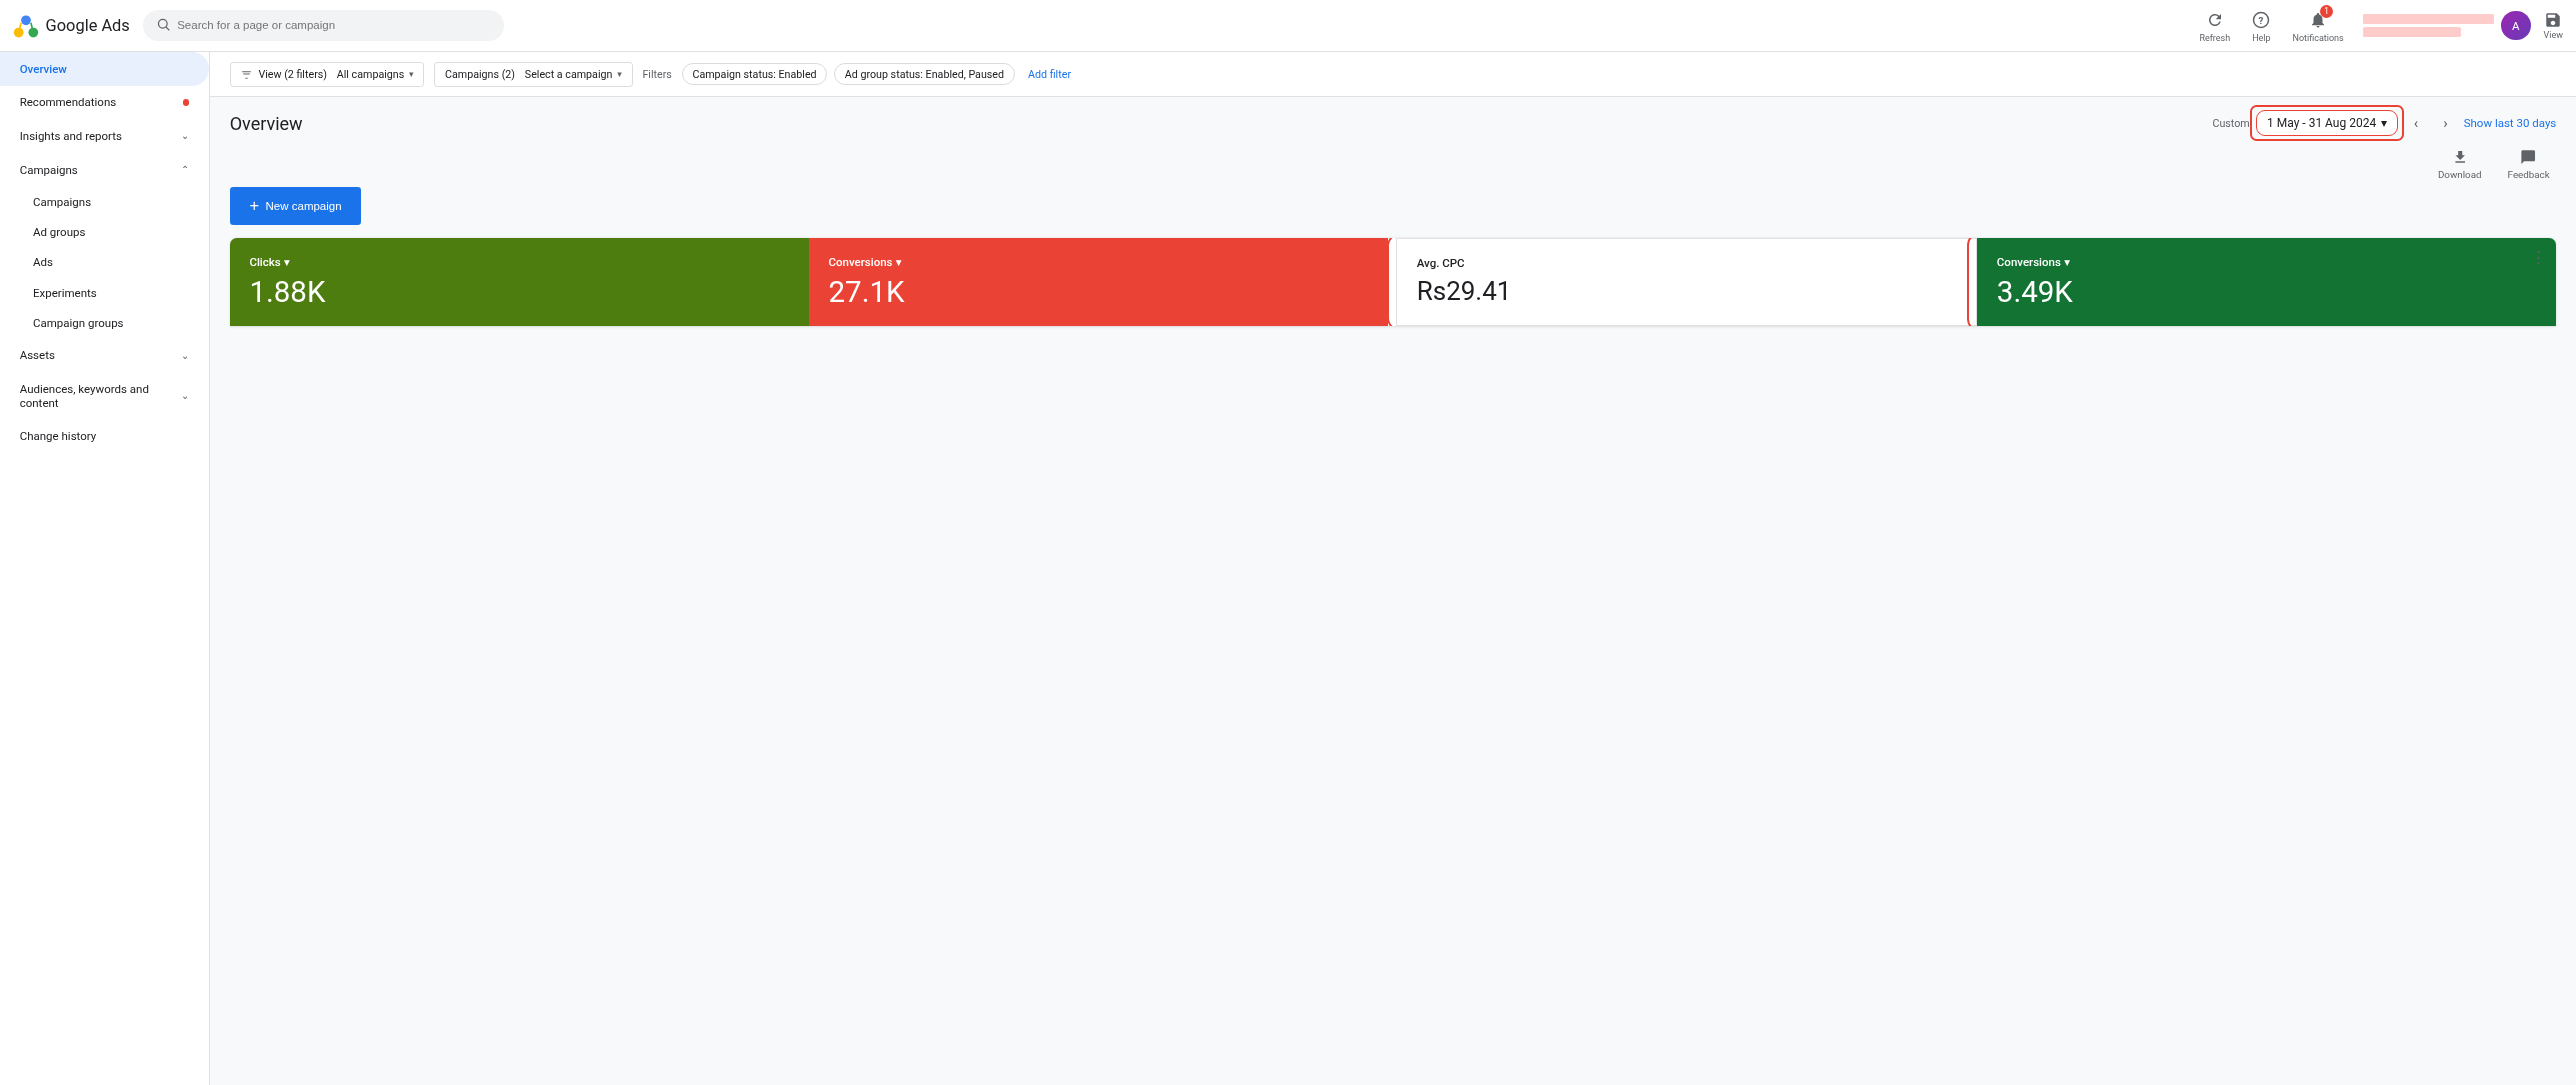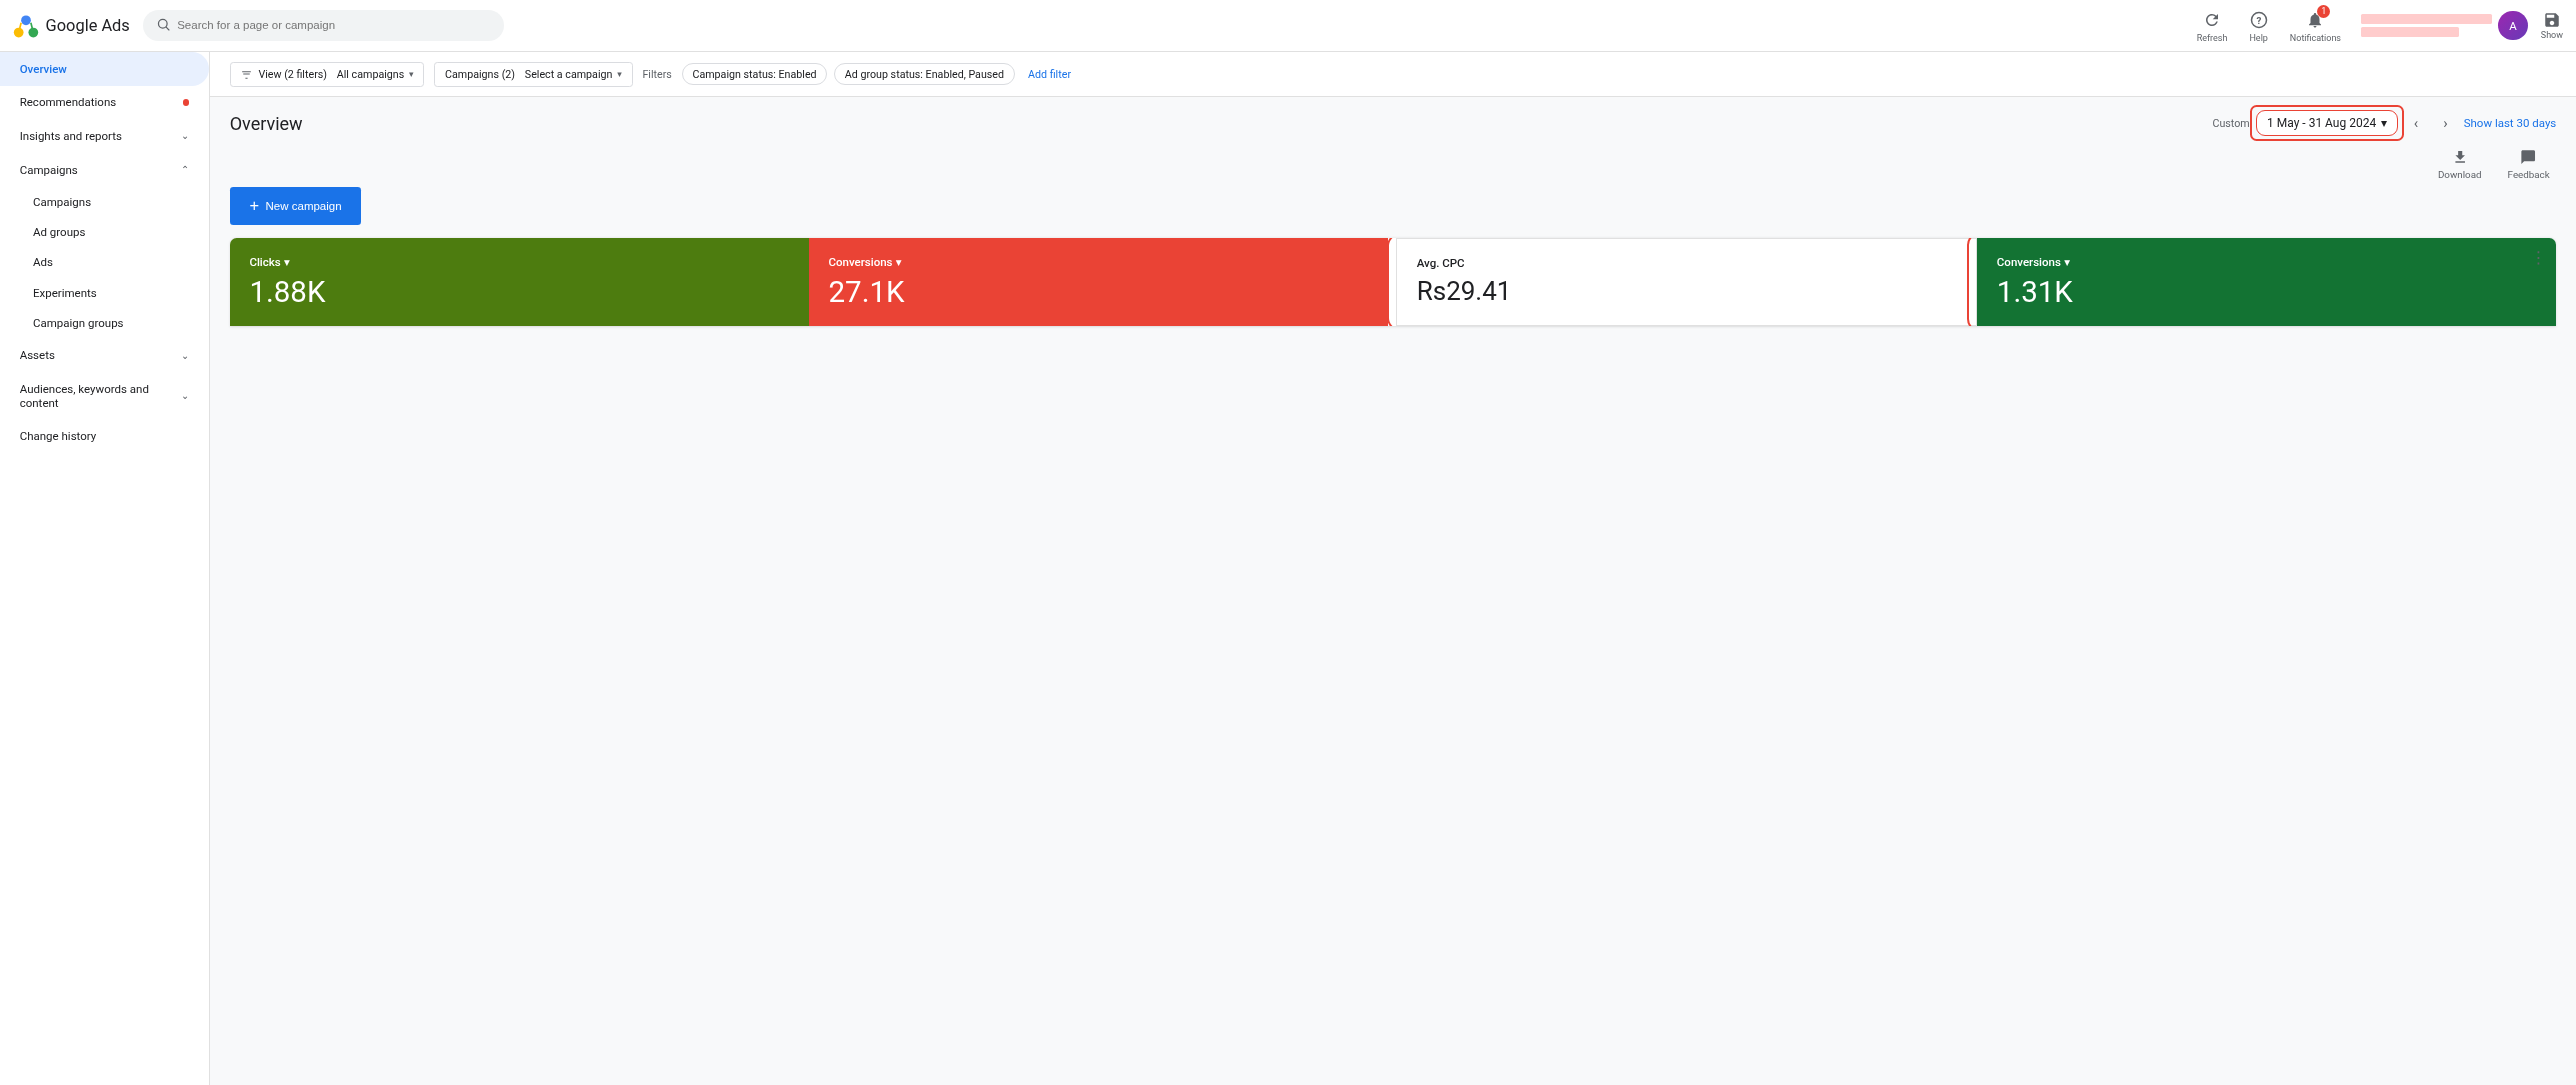--- a/index.html
+++ b/index.html
@@ -457,21 +457,21 @@
         <div class="redacted-bar" style="width:98px;margin-top:2.5px;"></div>
       </div>
       <div class="avatar">A</div>
     </div>
   </div>
 
   <div class="save-btn-top" style="margin-left:13px;">
     <svg width="18" height="18" viewBox="0 0 24 24" fill="none">
         <path d="M17 3H5c-1.1 0-2 .9-2 2v14c0 1.1.9 2 2 2h14c1.1 0 2-.9 2-2V7l-4-4zm-5 16c-1.66 0-3-1.34-3-3s1.34-3 3-3 3 1.34 3 3-1.34 3-3 3zm3-10H5V5h10v4z" fill="#5f6368"></path>
       </svg>
-    <span>Show</span>
+    <span>View</span>
   </div>
 </div>
 
 <div class="app-body">
 
   <div class="sidebar">
     <div class="sidebar-item active">
       <span class="label">Overview</span>
     </div>
 
@@ -622,21 +622,21 @@
           </div>
           <div class="metric-value">Rs29.41</div>
           <div class="red-circle-overlay"></div>
         </div>
 
         <div class="metric-card green" style="position:relative;">
           <div class="metric-label">
             <span>Conversions</span>
             <span>▾</span>
           </div>
-          <div class="metric-value">1.31K</div>
+          <div class="metric-value">3.49K</div>
           <div class="red-circle-overlay" style="border-color:#ea4335;"></div>
           <span class="metric-more">⋮</span>
         </div>
       </div>
 
       
 
     </div>
   </div>
 </div>

